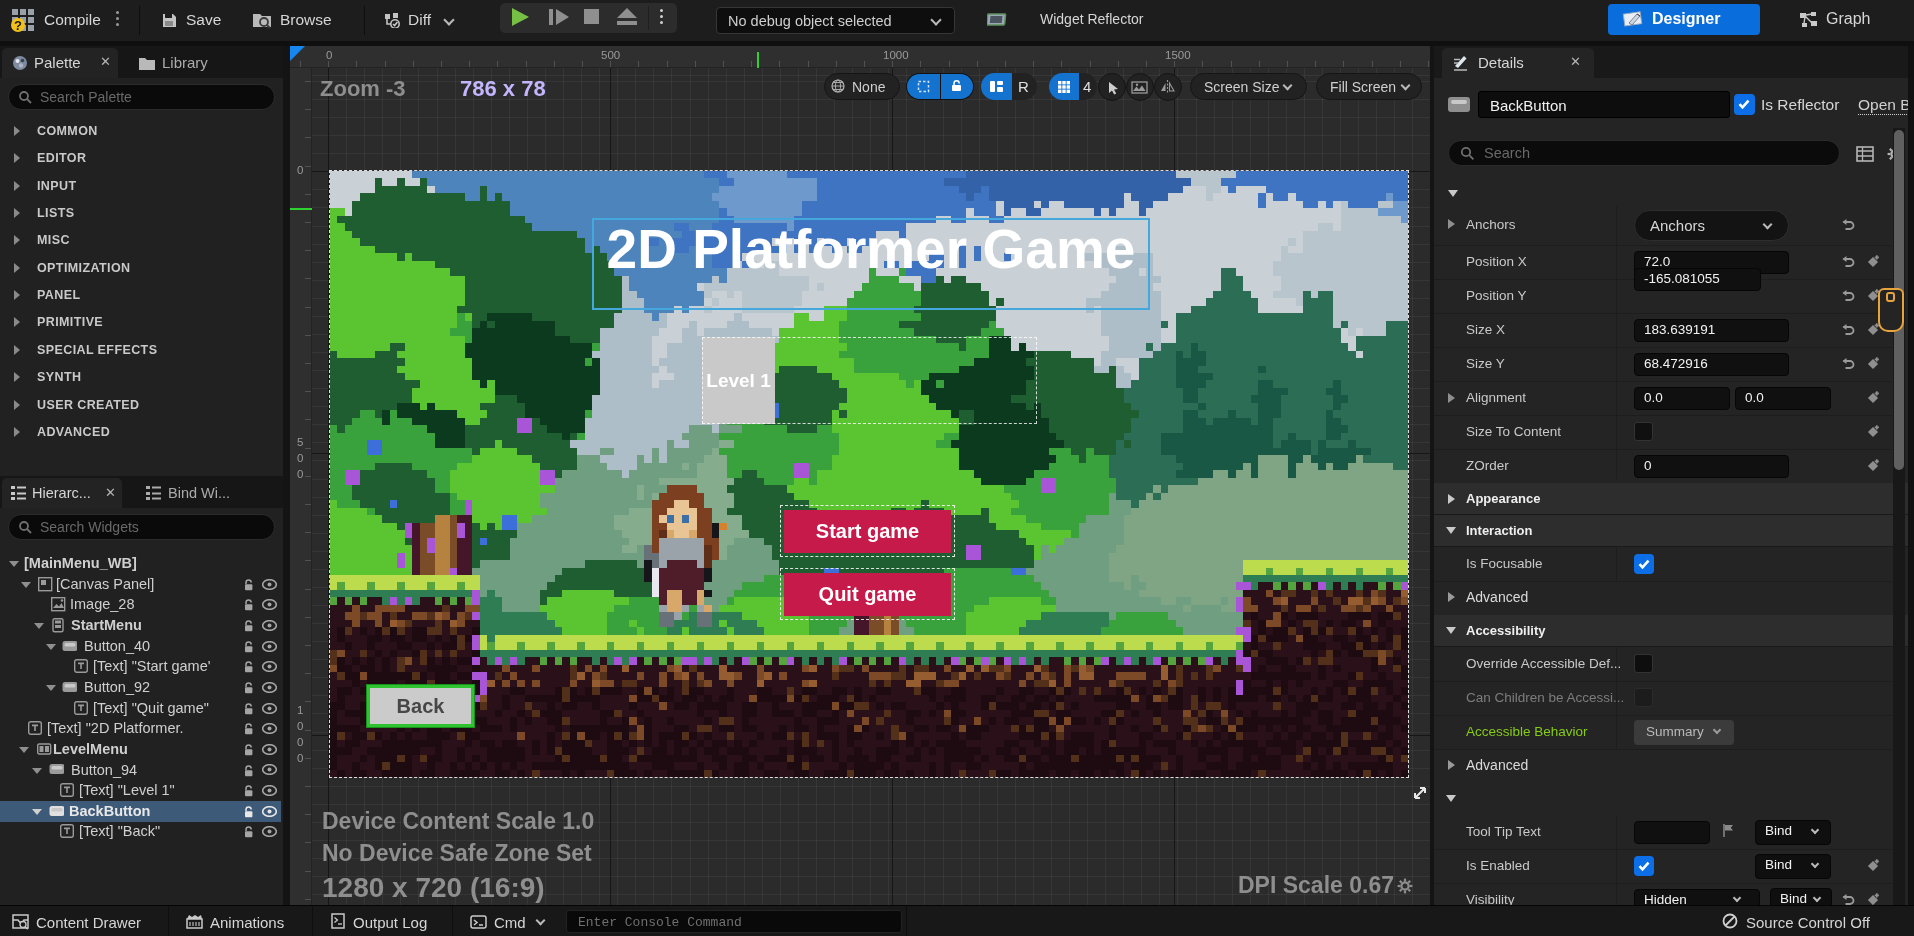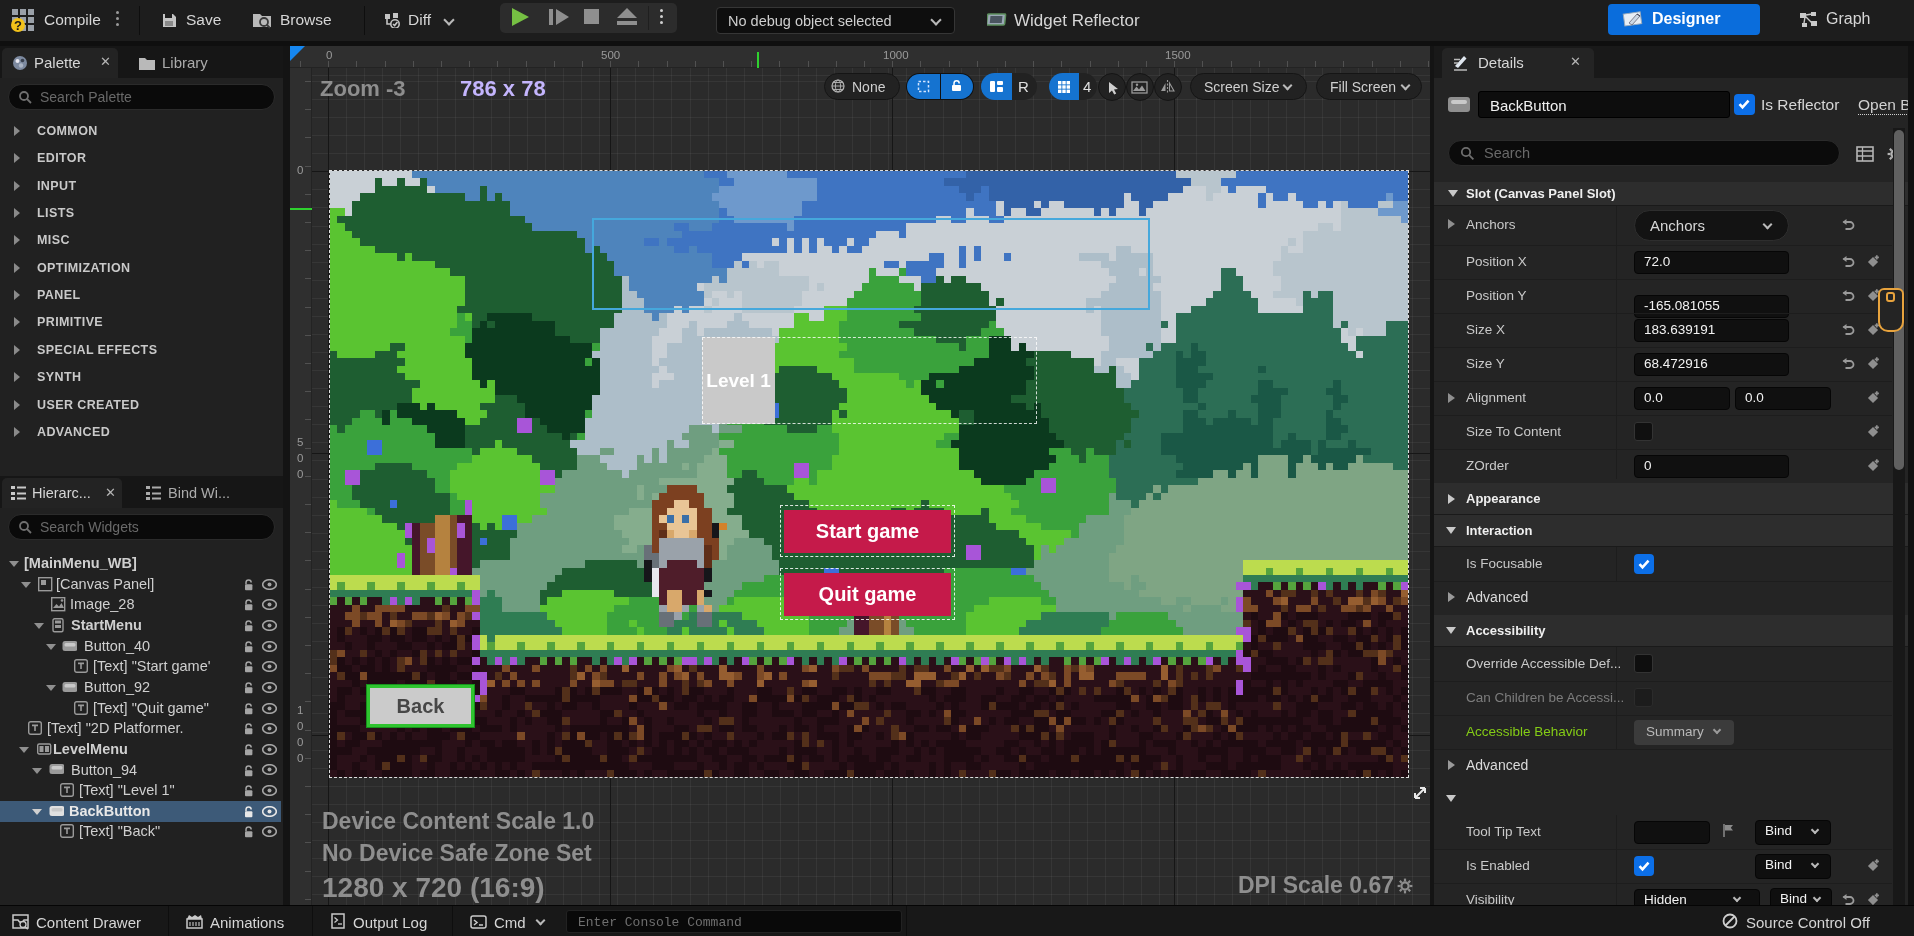--- a/index.html
+++ b/index.html
@@ -78,21 +78,21 @@
       <i class="dot" style="background:#d0d0d0"></i>
       <i class="dot" style="background:#d0d0d0"></i>
     </span>
 <div class="ab" style="left:716px;top:7px;width:239px;height:27px;background:#0e0e0e;border:1px solid #363636;border-radius:4px"></div>
 <span class="txt" style="left:728px;top:13px;font-size:14.5px;color:#cfcfcf">No debug object selected</span>
 <span class="chev" style="left:932px;top:16px"></span>
 <svg class="ab" style="left:987px;top:11px" width="20" height="17" viewBox="0 0 20 17">
       <rect x="1" y="3" width="18" height="11" rx="1" fill="#9aa8b5" stroke="#5d8f5d" stroke-width="1.5" transform="skewX(-6)"></rect>
       <rect x="4" y="5" width="12" height="7" fill="#4a5560" transform="skewX(-6)"></rect>
     </svg>
-<span class="txt" style="left:1014px;top:11px;font-size:17px">Widget Reflector</span>
+<span class="txt" style="left:1040px;top:11px;font-size:14px">Widget Reflector</span>
 <div class="ab" style="left:1608px;top:4px;width:152px;height:31px;background:#0a6ddc;border-radius:4px"></div>
 <svg class="ab" style="left:1622px;top:9px" width="21" height="20" viewBox="0 0 21 20">
       <rect x="2" y="4" width="17" height="12" fill="#e8eef5" stroke="#9ab" stroke-width="1" transform="rotate(-8 10 10)"></rect>
       <path d="M7 14L15 5l3 2-8 9z" fill="#cdd8e4" stroke="#667" stroke-width="0.8"></path>
       <path d="M15 5l3 2" stroke="#445" stroke-width="1"></path>
     </svg>
 <span class="txt" style="left:1652px;top:10px;font-size:16px;font-weight:bold;color:#fff">Designer</span>
 <svg class="ab" style="left:1799px;top:11px" width="18" height="17" viewBox="0 0 18 17">
       <rect x="1" y="2" width="6" height="5" fill="#c9c9c9"></rect>
       <rect x="12" y="1" width="5" height="4" fill="#c9c9c9"></rect>
@@ -483,20 +483,21 @@
         <path fill="#d8a86b" d="M45 48h1v1h-1zM48 48h1v1h-1zM45 56h2v1h-2zM49 56h1v1h-1zM45 57h2v1h-2zM49 57h1v1h-1zM45 58h2v1h-2zM50 58h1v1h-1z"></path>
         <path fill="#4f1d2a" d="M45 52h4v1h-4zM44 53h6v1h-6zM44 54h6v1h-6zM44 55h6v1h-6zM44 56h1v1h-1zM47 56h2v1h-2zM44 57h1v1h-1zM47 57h2v1h-2z"></path>
         <path fill="#e9c596" d="M46 44h2v1h-2zM45 45h4v1h-4zM44 46h1v1h-1zM46 46h1v1h-1zM48 46h1v1h-1zM45 47h4v1h-4zM46 48h2v1h-2z"></path>
         <path fill="#687078" d="M42 50h1v1h-1zM42 51h2v1h-2zM43 52h1v1h-1zM44 59h2v1h-2zM49 59h2v1h-2zM44 60h2v1h-2zM49 60h2v1h-2z"></path>
         <path fill="#5f2e18" d="M44 48h1v1h-1zM50 50h1v1h-1zM50 51h1v1h-1zM50 52h1v1h-1z"></path>
         <path fill="#e8e8ee" d="M43 53h1v1h-1zM43 54h1v1h-1zM43 55h1v1h-1zM43 56h1v1h-1z"></path>
         <path fill="#3a6fa8" d="M45 46h1v1h-1zM47 46h1v1h-1z"></path>
         <path fill="#d4822b" d="M52 47h1v1h-1z"></path>
       </svg>
 <div class="ab" style="left:262px;top:47px;width:558px;height:92px;border:2px solid #45a8dc"></div>
+<div class="ab" style="left:262px;top:44px;width:558px;height:66px;text-align:center;color:#fff;font-size:55px;font-weight:bold;line-height:68px">2D Platformer Game</div>
 <div class="ab" style="left:372px;top:166px;width:73px;height:87px;background:#c9c9c9;display:flex;align-items:center;justify-content:center;color:#fff;font-size:19px;font-weight:bold">Level 1</div>
 <div class="ab" style="left:372px;top:166px;width:335px;height:87px;border:1px dashed rgba(255,255,255,.8)"></div>
 <div class="ab" style="left:454px;top:339px;width:167px;height:43px;background:#c51a4a;display:flex;align-items:center;justify-content:center;color:#fff;font-size:20px;font-weight:bold">Start game</div>
 <div class="ab" style="left:450px;top:334px;width:175px;height:52px;border:1px dashed rgba(255,255,255,.85)"></div>
 <div class="ab" style="left:454px;top:402px;width:167px;height:43px;background:#c51a4a;display:flex;align-items:center;justify-content:center;color:#fff;font-size:20px;font-weight:bold">Quit game</div>
 <div class="ab" style="left:450px;top:397px;width:175px;height:52px;border:1px dashed rgba(255,255,255,.85)"></div>
 <div class="ab" style="left:37px;top:514px;width:107px;height:42px;background:#cbcbcb;border:3px solid #2fc42f;outline:1px solid #17911c;display:flex;align-items:center;justify-content:center;color:#474747;font-size:20px;font-weight:bold">Back</div>
 </div>
 <svg class="ab" style="left:1122px;top:739px" width="16" height="16" viewBox="0 0 16 16">
       <path d="M3 13L13 3M13 3h-5M13 3v5M3 13h5M3 13V8" stroke="#e8e8e8" stroke-width="2"></path>
@@ -556,23 +557,20 @@
         <line x1="13.6" y1="9.0" x2="16.4" y2="9.0"></line>
         <line x1="12.3" y1="12.3" x2="14.2" y2="14.2"></line>
         <line x1="9.0" y1="13.6" x2="9.0" y2="16.4"></line>
         <line x1="5.7" y1="12.3" x2="3.8" y2="14.2"></line>
         <line x1="4.4" y1="9.0" x2="1.6" y2="9.0"></line>
         <line x1="5.7" y1="5.7" x2="3.8" y2="3.8"></line>
         <line x1="9.0" y1="4.4" x2="9.0" y2="1.6"></line>
         <line x1="12.3" y1="5.7" x2="14.2" y2="3.8"></line>
       </g>
     </svg>
-<div class="hdr" style="top:136px;height:24px">
-      <b>Slot (Canvas Panel Slot)</b>
-    </div>
 <span class="tri-d" style="left:14px;top:144px;border-top-color:#c9c9c9"></span>
 <div class="ab" style="left:182px;top:160px;width:1px;height:40px;background:#1d1d1d"></div>
 <span class="tri-r" style="left:14px;top:173px;border-left-color:#8f8f8f"></span>
 <span class="lbl" style="top:171px">Anchors</span>
 <div class="ab" style="left:200px;top:164px;width:155px;height:31px;background:#131313;border:1px solid #2e2e2e;border-radius:16px"></div>
 <span class="txt" style="left:216px;top:171px;font-size:15px">Anchors</span>
 <span class="chev" style="left:330px;top:175px;width:7px;height:7px"></span>
 <svg class="ab" style="left:407px;top:172px" width="15" height="14" viewBox="0 0 15 14">
       <g transform="scale(-1 1) translate(-15 0)">
         <path d="M12.5 4H6a3.5 3.5 0 0 0 0 7h4.5" fill="none" stroke="#9a9a9a" stroke-width="1.8"></path>
@@ -589,21 +587,21 @@
         <path d="M9.5 1l4 3-4 3z" fill="#9a9a9a"></path>
       </g>
     </svg>
 <svg class="ab" style="left:431px;top:208px" width="16" height="16" viewBox="0 0 16 16">
       <rect x="4.4" y="4.4" width="7.2" height="7.2" fill="#8f8f8f" transform="rotate(45 8 8)"></rect>
       <path d="M11.8 1.2v4.2M9.7 3.3h4.2" stroke="#8f8f8f" stroke-width="1.7"></path>
     </svg>
 <div class="rowline" style="top:233px"></div>
 <div class="ab" style="left:182px;top:233px;width:1px;height:34px;background:#1d1d1d"></div>
 <span class="lbl" style="top:242px">Position Y</span>
-<div class="field" style="left:200px;top:249px;width:155px;height:23px">-165.081055</div>
+<div class="field" style="left:200px;top:222px;width:127px;height:23px">-165.081055</div>
 <svg class="ab" style="left:407px;top:243px" width="15" height="14" viewBox="0 0 15 14">
       <g transform="scale(-1 1) translate(-15 0)">
         <path d="M12.5 4H6a3.5 3.5 0 0 0 0 7h4.5" fill="none" stroke="#9a9a9a" stroke-width="1.8"></path>
         <path d="M9.5 1l4 3-4 3z" fill="#9a9a9a"></path>
       </g>
     </svg>
 <svg class="ab" style="left:431px;top:242px" width="16" height="16" viewBox="0 0 16 16">
       <rect x="4.4" y="4.4" width="7.2" height="7.2" fill="#8f8f8f" transform="rotate(45 8 8)"></rect>
       <path d="M11.8 1.2v4.2M9.7 3.3h4.2" stroke="#8f8f8f" stroke-width="1.7"></path>
     </svg>

